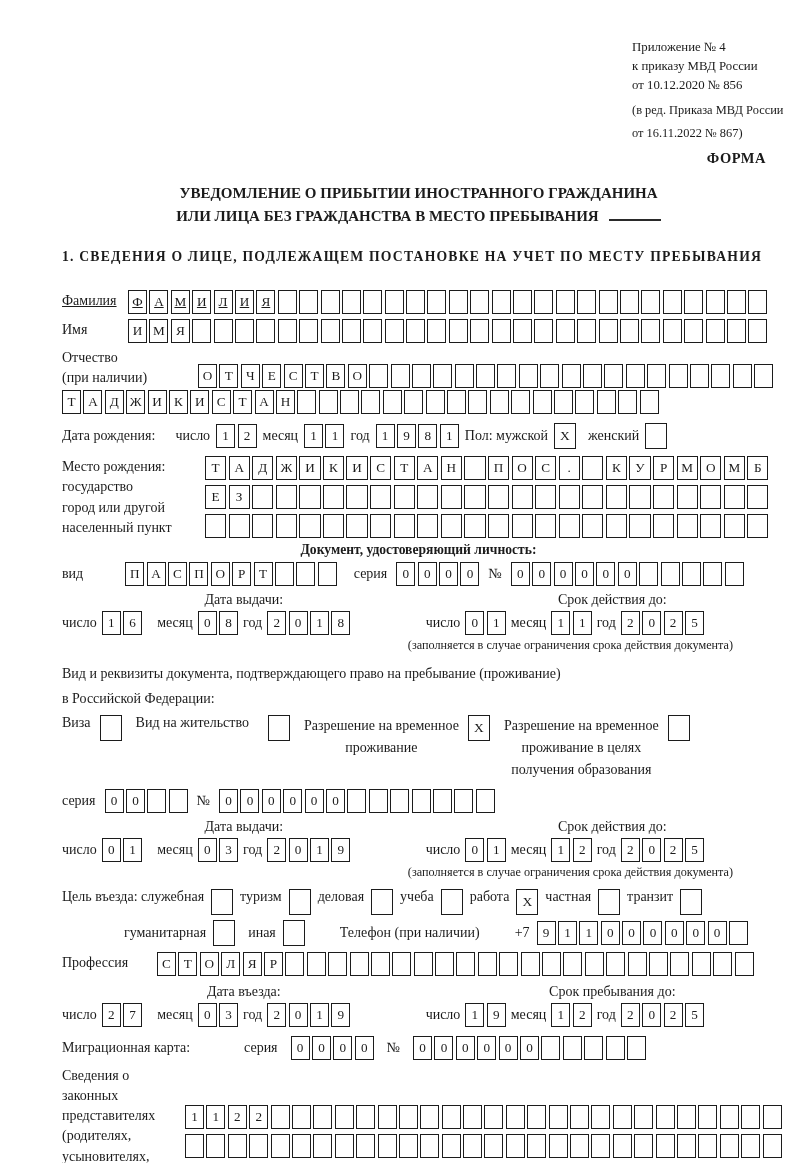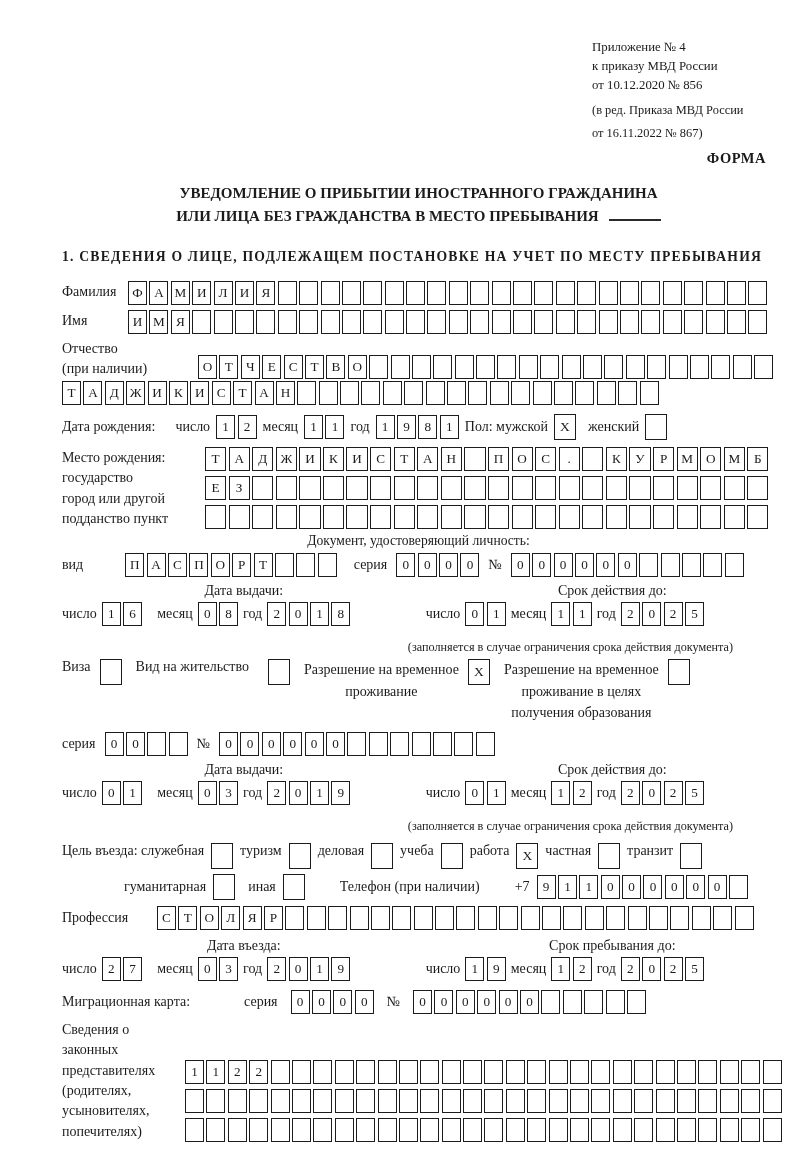--- a/index.html
+++ b/index.html
@@ -8,21 +8,21 @@
     width:800px;height:1163px;
     box-sizing:border-box;
     background:#fff;
     color:#1b1b1b;
     font-family:"Liberation Serif","DejaVu Serif",serif;
     font-size:14px;
     padding:36px 25px 10px 62px;
     overflow:hidden;
   }
   
-  .annex{position:absolute;left:592px;top:38px;font-size:12.8px;line-height:1.5;}
+  .annex{position:absolute;left:632px;top:38px;font-size:12.8px;line-height:1.5;}
   .annex .ed{margin-top:5px;font-size:12.4px;}
   .forma{position:absolute;right:34px;top:150px;font-weight:bold;font-size:14.5px;letter-spacing:.5px;}
   
   .title{margin-top:146px;text-align:center;font-weight:bold;font-size:15px;line-height:1.55;}
   .blank{display:inline-block;width:52px;border-bottom:2px solid #2a2a2a;margin-left:10px;}
   .sec-heading{margin-top:20px;font-weight:bold;font-size:13.7px;letter-spacing:1.2px;white-space:nowrap;}
   
   .row{display:flex;align-items:center;margin-top:5px;}
   .row.top{align-items:flex-end;}
   .lbl{flex:0 0 auto;line-height:1.45;}
@@ -46,30 +46,30 @@
   .bw .box{width:21.2px;}
   .cbx .box{width:22px;height:26px;font-size:13.5px;}
   .stack{display:flex;flex-direction:column;gap:5px;}
   
   .dlbl-row{display:flex;margin-top:6px;gap:24px;}
   .dl-left{flex:0 0 51%;text-align:center;}
   .dl-right{flex:1;text-align:center;}
   .date-row{display:flex;margin-top:3px;align-items:center;}
   .dgroup{display:flex;align-items:center;gap:5px;}
   .dgroup.left{flex:0 0 51%;}
-  .note-right{margin-top:14px;text-align:right;padding-right:42px;font-size:12.2px;}
+  .note-right{margin-top:3px;text-align:right;padding-right:42px;font-size:12.2px;}
   .intro{margin-top:8px;line-height:1.8;}
   
   .res-row{display:flex;align-items:flex-start;margin-top:4px;gap:14px;}
   .res-item{display:flex;align-items:flex-start;gap:9px;}
   .res-item .ctr{text-align:center;white-space:pre-line;line-height:1.55;}
   
   .purp-row{display:flex;margin-top:9px;gap:7px;flex-wrap:nowrap;}
   .purp-row2{display:flex;align-items:center;margin-top:5px;gap:7px;padding-left:62px;}
-  .doc-head{margin-top:4px;text-align:center;font-weight:normal;font-size:13.6px;}
+  .doc-head{margin-top:4px;text-align:center;font-weight:bold;font-size:13.6px;}
 </style>
 </head>
 <body>
 
 <div class="page">
 
   <div class="annex">
     <div>Приложение № 4</div>
     <div>к приказу МВД России</div>
     <div>от 10.12.2020 № 856</div>
@@ -78,21 +78,21 @@
   </div>
   <div class="forma">ФОРМА</div>
 
   <div class="title">
     <div>УВЕДОМЛЕНИЕ О ПРИБЫТИИ ИНОСТРАННОГО ГРАЖДАНИНА</div>
     <div><span>ИЛИ ЛИЦА БЕЗ ГРАЖДАНСТВА В МЕСТО ПРЕБЫВАНИЯ</span><span class="blank"></span></div>
   </div>
 
   <div class="sec-heading">1. СВЕДЕНИЯ О ЛИЦЕ, ПОДЛЕЖАЩЕМ ПОСТАНОВКЕ НА УЧЕТ ПО МЕСТУ ПРЕБЫВАНИЯ</div>
 
-  <div class="row" style="margin-top:16px;">
+  <div class="row" style="margin-top:25px;text-decoration:underline;">
     <span class="lbl w66">Фамилия</span>
     <span class="boxes">
         <span class="box">Ф</span>
         <span class="box">А</span>
         <span class="box">М</span>
         <span class="box">И</span>
         <span class="box">Л</span>
         <span class="box">И</span>
         <span class="box">Я</span>
         <span class="box"></span>
@@ -251,21 +251,21 @@
     <span style="margin-left:6px;">женский</span>
     <span class="boxes cbx">
         <span class="box"></span>
       </span>
   </div>
 
   <div class="row top" style="margin-top:7px;">
     <span class="lbl ml w143">Место рождения:
 государство
 город или другой
-подданство пункт</span>
+населенный пункт</span>
     <span class="stack">
       <span class="boxes bw">
           <span class="box">Т</span>
           <span class="box">А</span>
           <span class="box">Д</span>
           <span class="box">Ж</span>
           <span class="box">И</span>
           <span class="box">К</span>
           <span class="box">И</span>
           <span class="box">С</span>
@@ -420,20 +420,24 @@
       <span class="boxes">
           <span class="box">2</span>
           <span class="box">0</span>
           <span class="box">2</span>
           <span class="box">5</span>
         </span>
     </span>
   </div>
   <div class="note-right">(заполняется в случае ограничения срока действия документа)</div>
 
+  <div class="intro">
+    <div>Вид и реквизиты документа, подтверждающего право на пребывание (проживание)</div>
+    <div>в Российской Федерации:</div>
+  </div>
 
   <div class="res-row">
     <span class="res-item">
       <span>Виза</span>
       <span class="boxes cbx">
           <span class="box"></span>
         </span>
     </span>
     <span class="res-item">
       <span>Вид на жительство</span>

